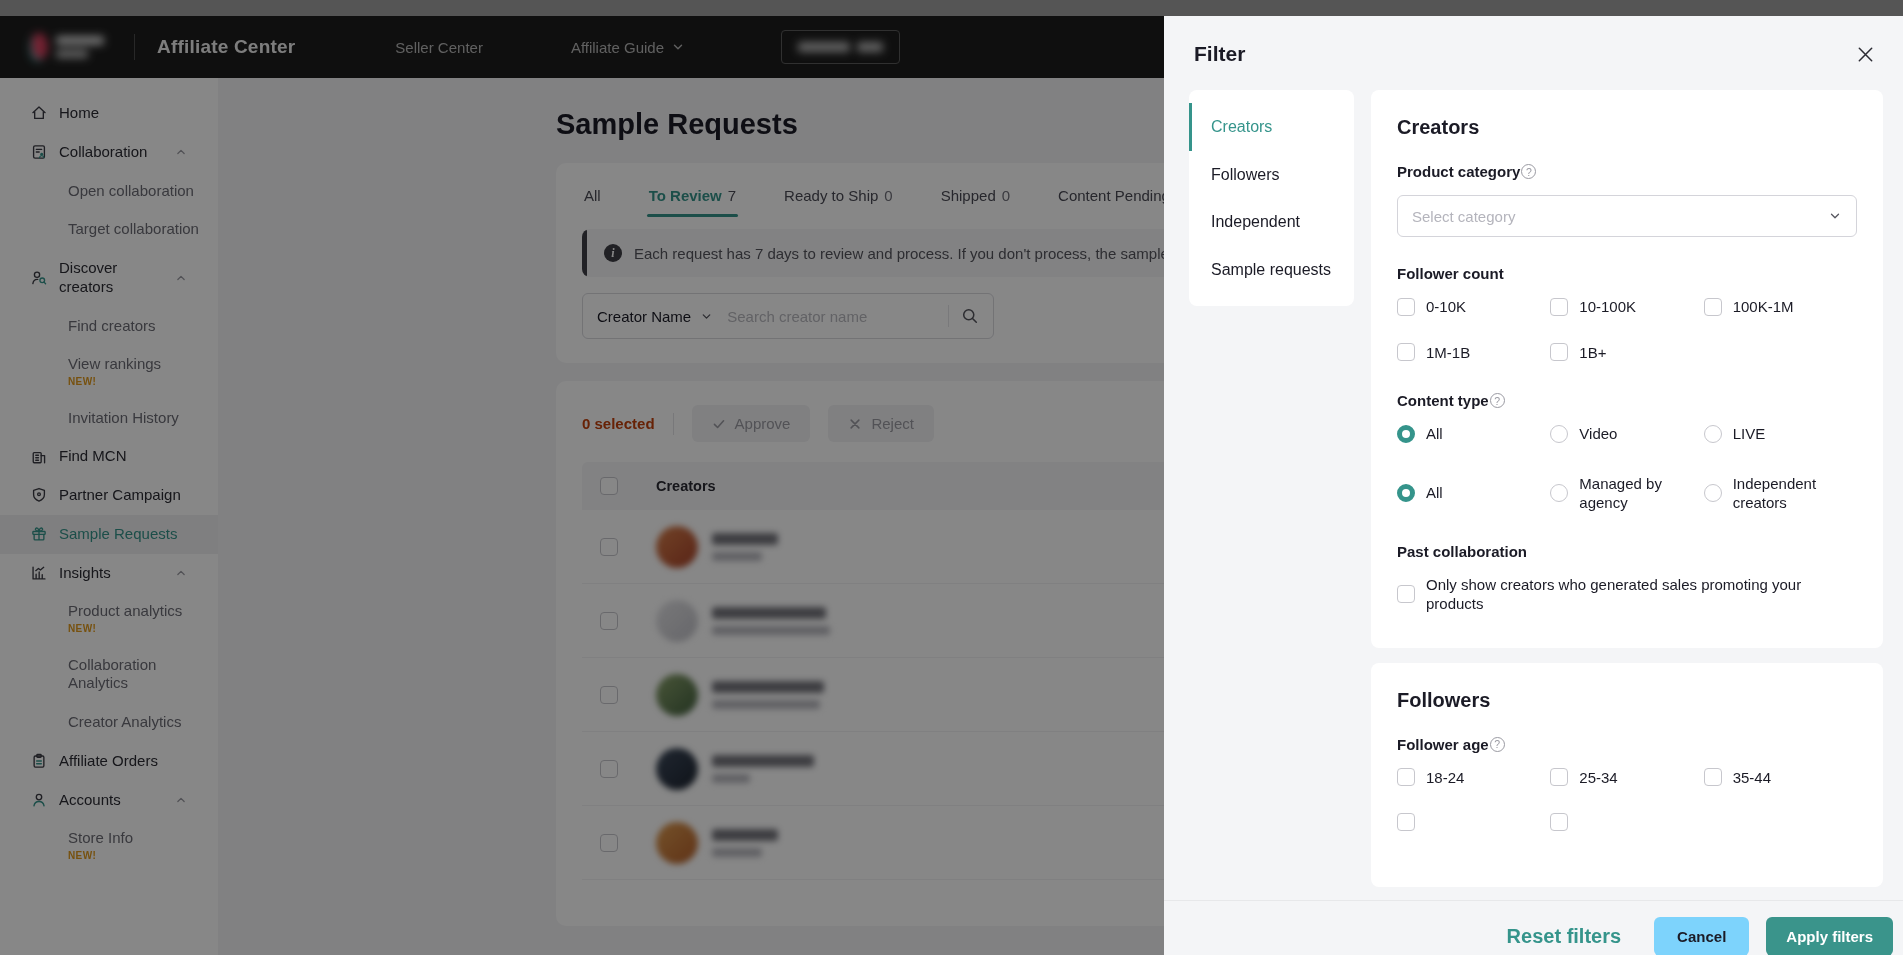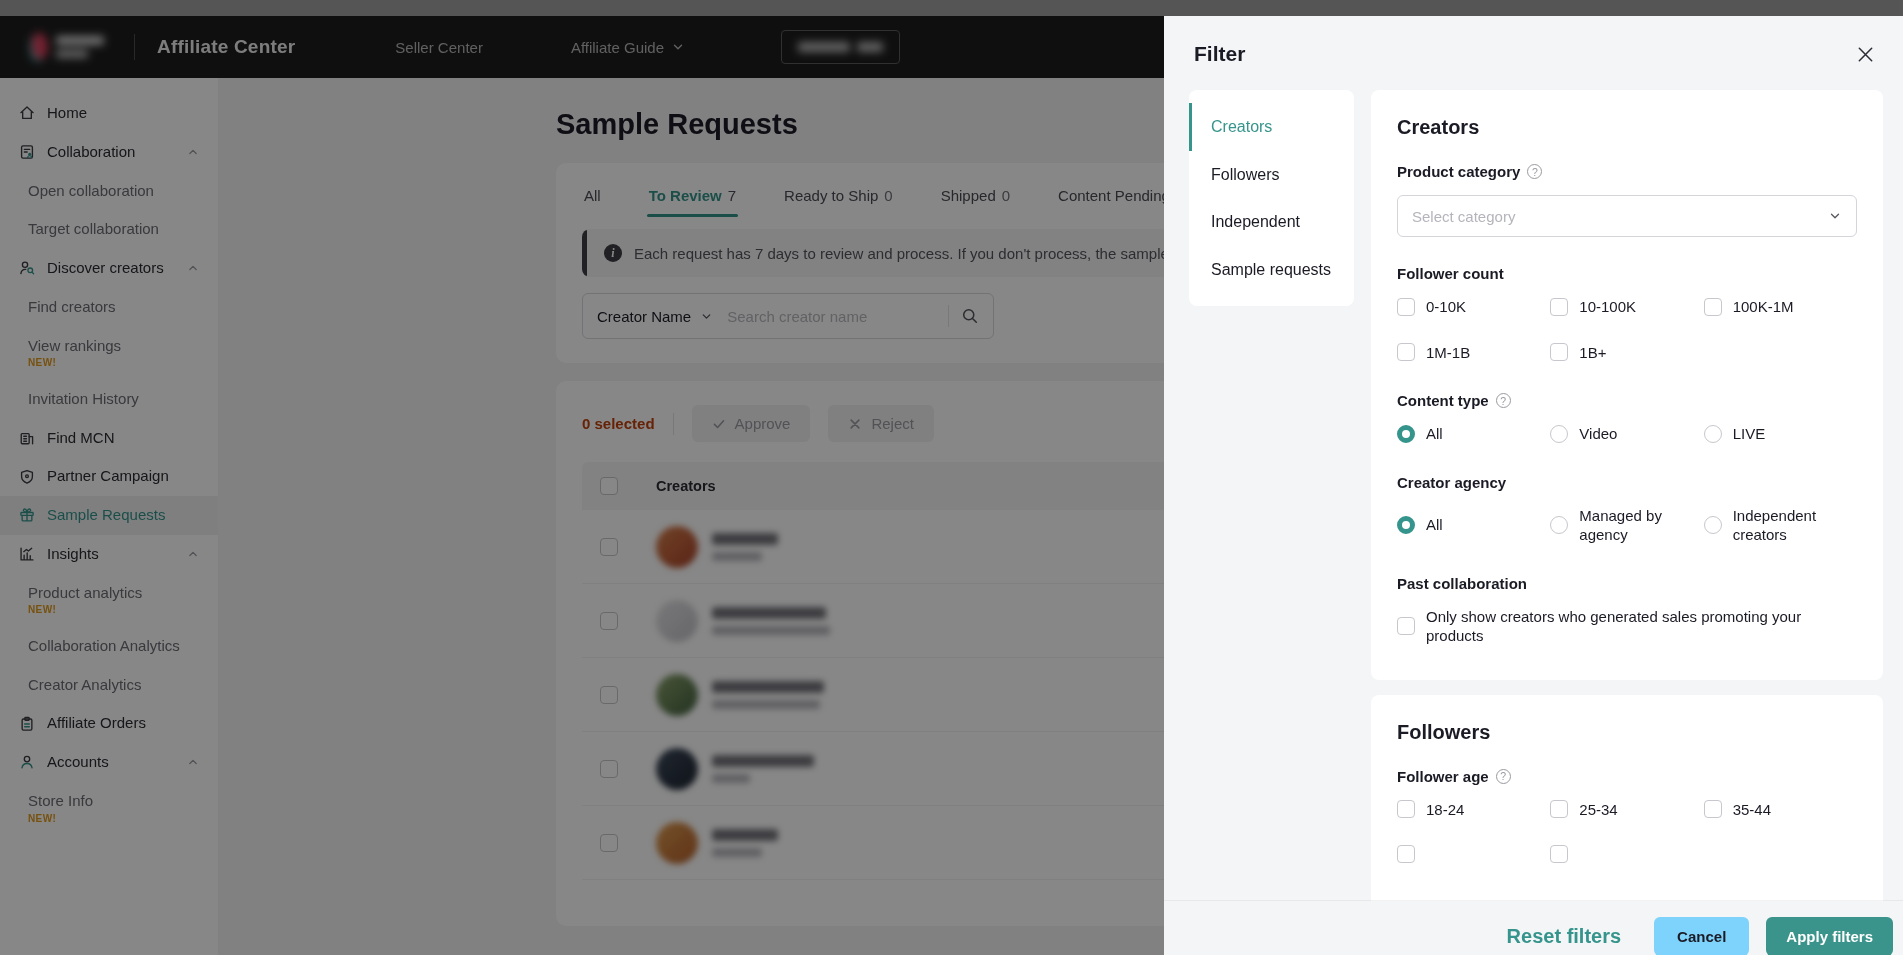--- a/index.html
+++ b/index.html
@@ -22,24 +22,24 @@
   .tb-pill{margin-left:96px;border:1px solid #5c5c5c;border-radius:4px;height:34px;display:flex;align-items:center;gap:7px;padding:0 16px;cursor:pointer}
   .tb-pill .b{height:10px;border-radius:3px;background:#b9b9b9;filter:blur(4px)}
   .tb-pill .b1{width:52px}.tb-pill .b2{width:26px}
 
   
   .page{position:absolute;top:62px;left:0;right:0;bottom:0;display:flex}
   .sidebar{width:218px;background:#fff;padding:16px 0;flex:none;overflow:hidden}
   .main{flex:1;background:#f4f4f6;padding:26px 0 0 338px;overflow:hidden}
 
   
-  .sb-item{display:flex;align-items:center;gap:11px;padding:10px 18px;font-size:15px;color:#2c2c34;cursor:pointer;line-height:1.25}
+  .sb-item{display:flex;align-items:center;gap:11px;padding:10px 30px;font-size:15px;color:#2c2c34;cursor:pointer;line-height:1.25}
   .sb-item .sb-icon{width:18px;height:18px;flex:none;color:#3c3c44;display:flex}
   .sb-item .sb-icon svg{width:18px;height:18px}
-  .sb-item.sub{padding:10px 18px 10px 28px;color:#6c6c75}
+  .sb-item.sub{padding:10px 18px 10px 68px;color:#6c6c75}
   .sb-item.active{background:#f0f0f1;color:var(--accent)}
   .sb-item.active .sb-icon{color:var(--accent)}
   .sb-label{display:flex;flex-direction:column}
   .sb-badge{font-size:10px;font-weight:700;color:#e09a1e;letter-spacing:.4px;margin-top:2px}
   .sb-chevron{margin-left:auto;color:#9a9aa2;display:flex}
   .sb-chevron svg{width:14px;height:14px}
 
   
   .page-title{font-size:29px;font-weight:700;color:#1b1b26;margin:4px 0 22px}
   .card{background:#fff;border-radius:10px;width:1265px}
@@ -96,21 +96,21 @@
   .drawer-title{font-size:21px;font-weight:700;color:#1b1b26}
   .close-btn{color:#2c2c34;display:flex;cursor:pointer}
   .close-btn svg{width:19px;height:19px}
   .drawer-body{flex:1;display:flex;gap:17px;padding:6px 20px 0 25px;align-items:flex-start;overflow:hidden}
   .filter-nav{width:165px;background:#fff;border-radius:8px;padding:13px 0;flex:none}
   .fn-item{padding:13px 21px 13px 19px;font-size:16px;color:#1b1b26;border-left:3px solid transparent;font-weight:500;line-height:1.35;cursor:pointer}
   .fn-item.active{color:var(--accent);border-left-color:var(--accent)}
   .filter-col{flex:1;display:flex;flex-direction:column;gap:15px}
   .f-card{background:#fff;border-radius:8px;padding:26px;flex:none}
   .f-heading{font-size:20px;font-weight:700;color:#1b1b26;margin-bottom:24px}
-  .f-label{font-size:15px;font-weight:700;color:#1b1b26;display:flex;align-items:center;gap:7px;margin-bottom:15px}
+  .f-label{font-size:15px;font-weight:700;color:#1b1b26;display:flex;align-items:center;gap:1px;margin-bottom:15px}
   .help{width:15px;height:15px;border:1px solid #9a9aa2;color:#9a9aa2;border-radius:50%;font-size:10.5px;font-weight:400;display:inline-flex;align-items:center;justify-content:center;flex:none}
   .select{height:42px;border:1px solid #d4d4da;border-radius:6px;display:flex;align-items:center;justify-content:space-between;padding:0 14px;color:#b4b4bc;font-size:15px;margin-bottom:28px;background:#fff;cursor:pointer}
   .select svg{width:14px;height:14px;color:#55555e}
   .opt-grid{display:grid;grid-template-columns:1fr 1fr 1fr;row-gap:26px;margin-bottom:30px}
   .opt{display:flex;align-items:center;gap:11px;font-size:15px;color:#1b1b26;cursor:pointer;line-height:1.3}
   .radio{width:18px;height:18px;border-radius:50%;border:1.5px solid #c7c7cd;background:#fff;flex:none}
   .radio.sel{border:5.5px solid var(--accent)}
   .single-opt{margin-bottom:8px}
   .drawer-foot{position:absolute;left:0;right:0;bottom:0;height:70px;background:#f4f5f7;display:flex;align-items:center;justify-content:flex-end;gap:17px;padding-right:10px;box-shadow:0 -1px 0 rgba(0,0,0,.05);z-index:60}
   .link-btn{color:var(--accent);font-weight:600;font-size:20px;margin-right:16px;cursor:pointer}
@@ -586,23 +586,20 @@
               <label class="opt">
                 <span class="radio"></span>
                 <span>Video</span>
               </label>
               <label class="opt">
                 <span class="radio"></span>
                 <span>LIVE</span>
               </label>
             </div>
 
-          <div class="f-label">
-            <span>Creator agency</span>
-          </div>
           <div class="opt-grid" id="g-creator-agency">
               <label class="opt">
                 <span class="radio sel"></span>
                 <span>All</span>
               </label>
               <label class="opt">
                 <span class="radio"></span>
                 <span>Managed by agency</span>
               </label>
               <label class="opt">

